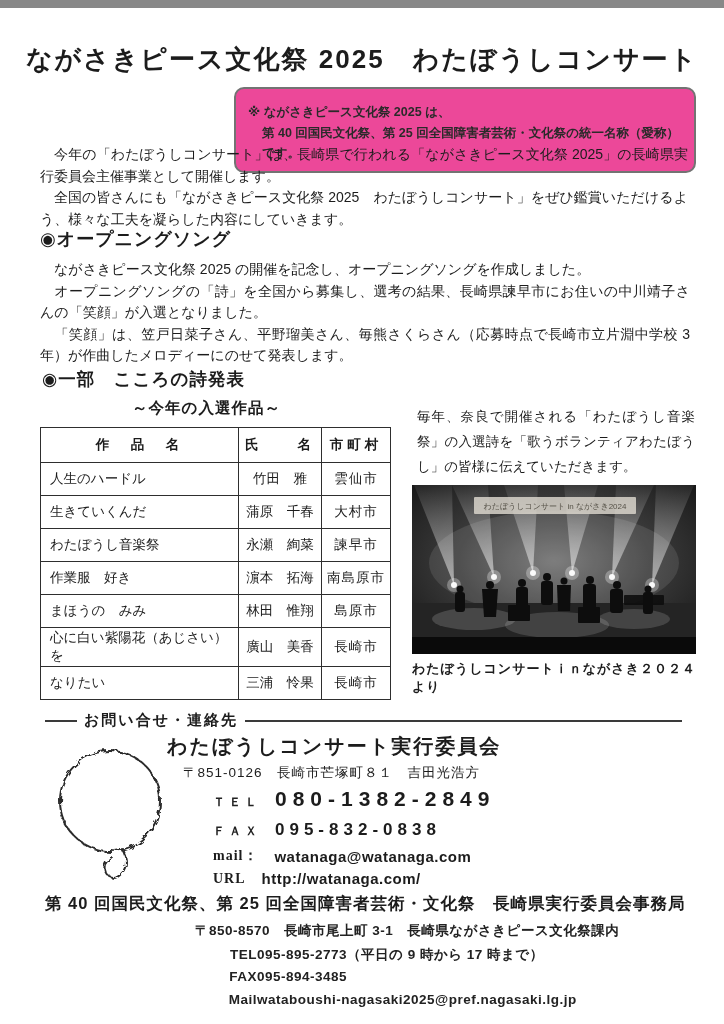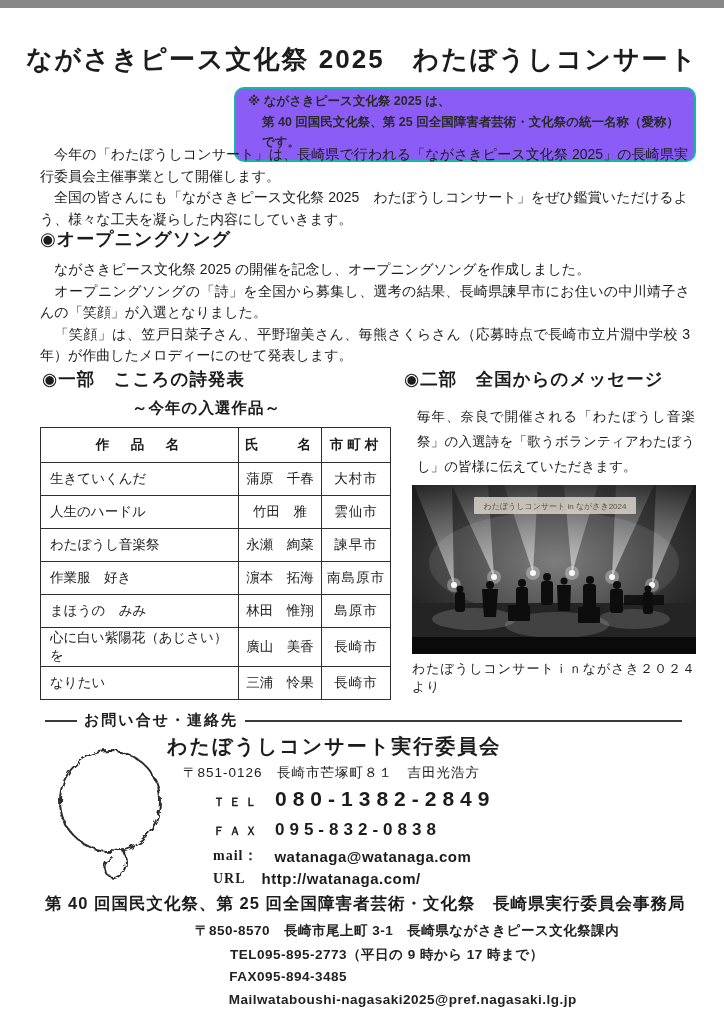--- a/index.html
+++ b/index.html
@@ -5,22 +5,22 @@
   html,body{margin:0;padding:0;background:#888;}
   .page{
     position:relative;width:724px;height:1024px;margin:8px auto;background:#ffffff;
     color:#1c1c1c;font-family:"Liberation Sans","DejaVu Sans",sans-serif;overflow:hidden;
   }
   .abs{position:absolute;}
   
   .doc-title{top:34px;left:0;width:724px;text-align:center;font-size:26px;font-weight:bold;letter-spacing:2px;}
   
   .note-box{
-    top:79px;left:234px;width:434px;background:#8b5cf6;border:2px solid #14b8a6;border-radius:10px;
-    padding:2px 12px 7px 12px;font-size:12.5px;line-height:1.65;font-weight:bold;color:#2a2a2a;
+    top:79px;left:234px;width:434px;background:#ec4899;border:2px solid #737373;border-radius:10px;
+    padding:13px 12px 7px 12px;font-size:12.5px;line-height:1.65;font-weight:bold;color:#2a2a2a;
   }
   .note-line2{padding-left:14px;}
   
   .intro{top:136px;left:40px;width:648px;font-size:14px;line-height:1.54;text-align:justify;}
   .intro p, .opening-body p{margin:0;}
   .sec-heading{font-size:18px;font-weight:bold;letter-spacing:1px;}
   .opening-heading{top:219px;left:40px;}
   .opening-body{top:251px;left:40px;width:650px;font-size:14px;line-height:1.54;text-align:justify;}
   
   .part1-heading{top:359px;left:42px;font-size:17.5px;}
@@ -33,21 +33,21 @@
   td.c1,th.h1{width:80px;}
   td.c2,th.h2{width:66px;}
   td.c0{padding-left:9px;text-align:left;}
   td.c1{text-align:center;}
   td.c2{text-align:center;letter-spacing:1px;}
   
   .part2-heading{top:359px;left:404px;font-size:17.5px;}
   .part2-body{top:397px;left:417px;width:278px;font-size:13.5px;line-height:1.85;text-align:justify;}
   .photo-wrap{top:477px;left:412px;width:284px;height:169px;}
   .photo-wrap svg{display:block;}
-  .photo-caption{top:652px;left:412px;width:290px;font-size:13px;font-weight:normal;letter-spacing:1px;}
+  .photo-caption{top:652px;left:412px;width:290px;font-size:13px;font-weight:bold;letter-spacing:1px;}
   
   .contact-rule-row{top:703px;left:45px;width:637px;display:flex;align-items:center;gap:7px;}
   .rule{height:2px;background:#3a3a3a;}
   .rule-short{width:32px;}
   .rule-long{flex:1;}
   .contact-label{font-size:15px;font-weight:bold;letter-spacing:2px;white-space:nowrap;}
   .org-name{top:725px;left:167px;font-size:20px;font-weight:bold;letter-spacing:2px;}
   .org-address{top:756px;left:183px;font-size:13.5px;letter-spacing:1px;}
   .contact-line{left:213px;display:flex;align-items:flex-end;}
   .contact-line .lab{font-size:12px;letter-spacing:4px;font-weight:bold;color:#222;}
@@ -100,30 +100,30 @@
   <table class="entries">
     <thead>
       <tr>
         <th class="h0">作　品　名</th>
         <th class="h1">氏　　名</th>
         <th class="h2">市町村</th>
       </tr>
     </thead>
     <tbody>
         <tr>
+          <td class="c0">人生のハードル</td>
+          <td class="c1">竹田　雅</td>
+          <td class="c2">雲仙市</td>
+        </tr>
+        <tr>
           <td class="c0">生きていくんだ</td>
           <td class="c1">蒲原　千春</td>
           <td class="c2">大村市</td>
         </tr>
         <tr>
-          <td class="c0">人生のハードル</td>
-          <td class="c1">竹田　雅</td>
-          <td class="c2">雲仙市</td>
-        </tr>
-        <tr>
           <td class="c0">わたぼうし音楽祭</td>
           <td class="c1">永瀬　絢菜</td>
           <td class="c2">諫早市</td>
         </tr>
         <tr>
           <td class="c0">作業服　好き</td>
           <td class="c1">濵本　拓海</td>
           <td class="c2">南島原市</td>
         </tr>
         <tr>
@@ -137,21 +137,20 @@
           <td class="c2">長崎市</td>
         </tr>
         <tr>
           <td class="c0">なりたい</td>
           <td class="c1">三浦　怜果</td>
           <td class="c2">長崎市</td>
         </tr>
       </tbody>
   </table>
 
-  <div class="abs sec-heading part2-heading">◉二部　全国からのメッセージ</div>
   <div class="abs part2-body">毎年、奈良で開催される「わたぼうし音楽祭」の入選詩を「歌うボランティアわたぼうし」の皆様に伝えていただきます。</div>
 
   <div class="abs photo-wrap">
     <svg width="284" height="169" viewBox="0 0 284 169">
       <defs>
         <radialGradient id="hall" cx="50%" cy="45%" r="75%">
           <stop offset="0%" stop-color="#6f6f6f"></stop>
           <stop offset="45%" stop-color="#3c3c3c"></stop>
           <stop offset="100%" stop-color="#101010"></stop>
         </radialGradient>

